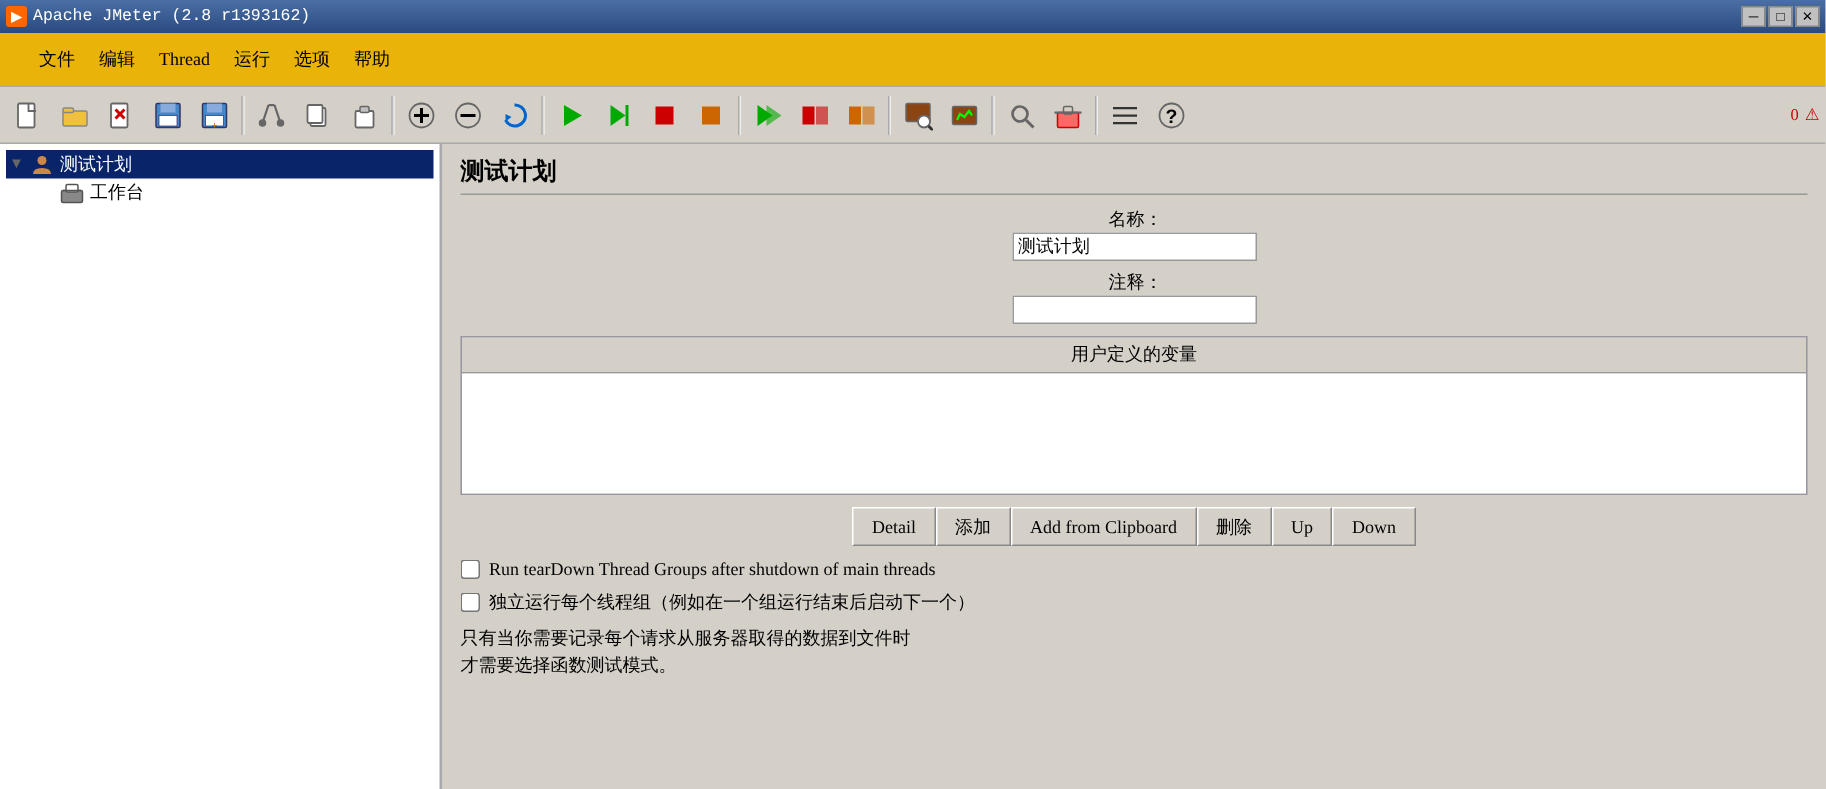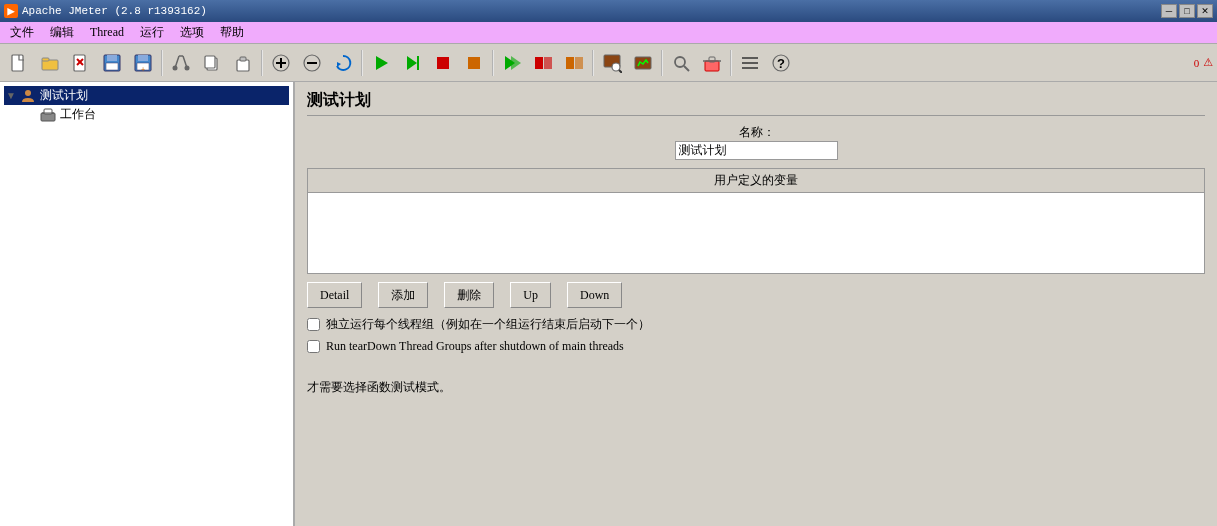--- a/index.html
+++ b/index.html
@@ -49,26 +49,26 @@
       font-size: 9px;
       cursor: pointer;
       display: flex;
       align-items: center;
       justify-content: center;
       color: #000;
     }
 
     
     .menu-bar {
-      background: #f0abfc;
-      height: 22px;
+      background: #eab308;
+      height: 36px;
       display: flex;
       align-items: center;
       border-bottom: 1px solid #aaa;
-      padding: 0 2px;
+      padding: 0 18px;
     }
     .menu-item {
       padding: 2px 8px;
       font-size: 12px;
       cursor: pointer;
       height: 20px;
       display: flex;
       align-items: center;
     }
 
@@ -223,22 +223,23 @@
       text-align: center;
     }
     .variables-body {
       height: 80px;
       background: white;
     }
 
     
     .buttons-row {
       display: flex;
-      gap: 16px;
+      gap: 0;
       margin: 8px 0;
+      justify-content: center;
     }
     .action-btn {
       padding: 3px 12px;
       height: 26px;
       background: #d4d0c8;
       border: 1px solid #888;
       border-top-color: #fff;
       border-left-color: #fff;
       font-size: 12px;
       cursor: pointer;
@@ -512,44 +513,49 @@
   </div>
 
   <div class="right-panel">
     <div class="panel-title">测试计划</div>
 
     <div class="form-row">
       <span class="form-label">名称：</span>
       <input class="form-input" type="text" value="测试计划" style="">
     </div>
 
+    <div class="form-row">
+      <span class="form-label">注释：</span>
+      <input class="form-input" type="text" style="">
+    </div>
 
     <div class="variables-section">
       <div class="variables-title">用户定义的变量</div>
       <div class="variables-body"></div>
     </div>
 
     <div class="buttons-row">
       <button class="action-btn">Detail</button>
       <button class="action-btn">添加</button>
+      <button class="action-btn">Add from Clipboard</button>
       <button class="action-btn">删除</button>
       <button class="action-btn">Up</button>
       <button class="action-btn">Down</button>
     </div>
 
     <div class="checkbox-row">
+      <input type="checkbox" id="run-teardown" style="">
+      <label for="run-teardown">Run tearDown Thread Groups after shutdown of main threads</label>
+    </div>
+
+    <div class="checkbox-row">
       <input type="checkbox" id="run-each" style="">
       <label for="run-each">独立运行每个线程组（例如在一个组运行结束后启动下一个）</label>
     </div>
 
-    <div class="checkbox-row">
-      <input type="checkbox" id="run-teardown" style="">
-      <label for="run-teardown">Run tearDown Thread Groups after shutdown of main threads</label>
-    </div>
-
 
     <div class="note-text">
-      <br>
+      <span>只有当你需要记录每个请求从服务器取得的数据到文件时</span><br>
       <span>才需要选择函数测试模式。</span>
     </div>
 
   </div>
 </div>
 
 </body></html>

